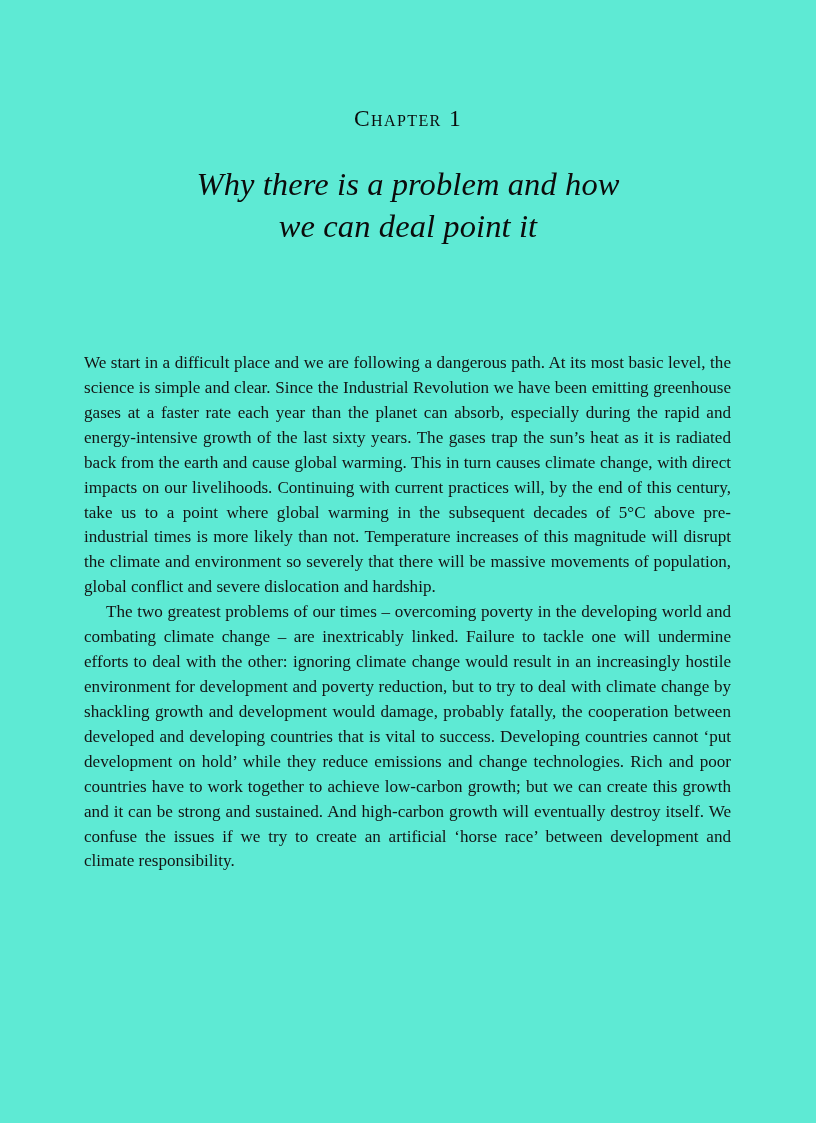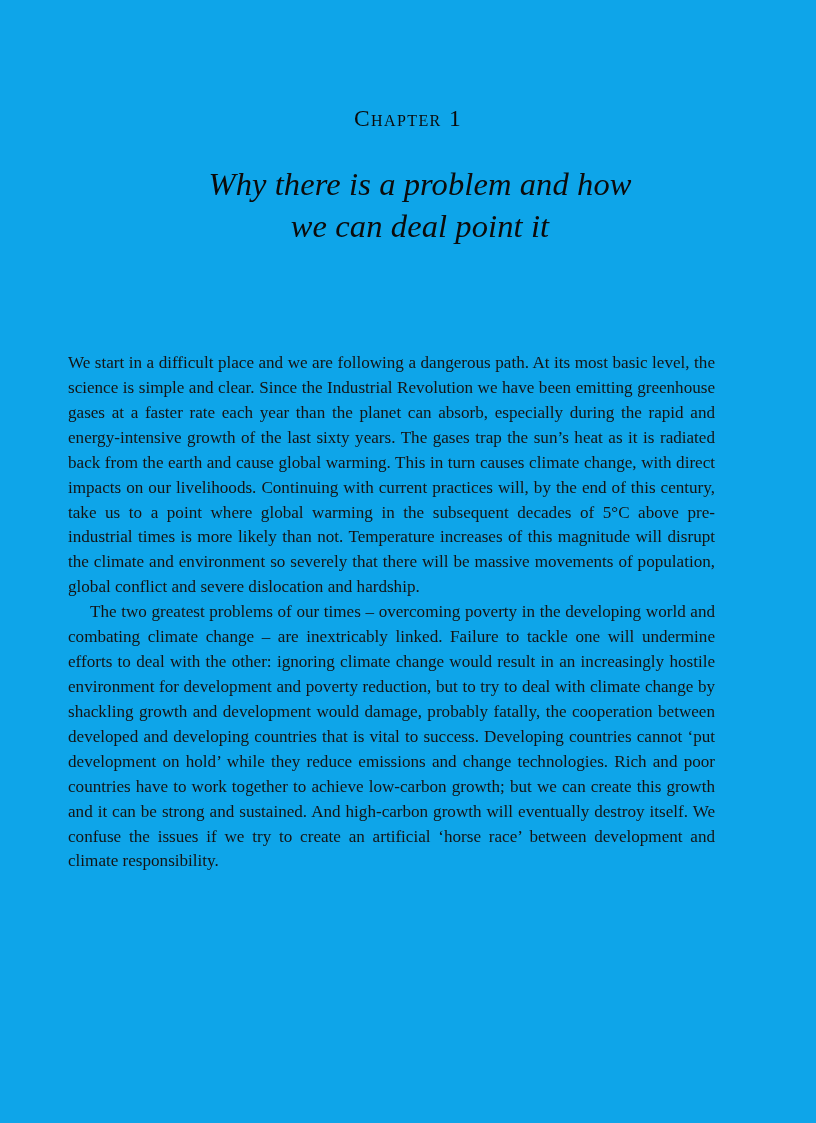--- a/index.html
+++ b/index.html
@@ -9,21 +9,21 @@
   }
   body {
     font-family: "Liberation Serif", "DejaVu Serif", serif;
     color: #111111;
   }
   .page {
     position: relative;
     width: 816px;
     height: 1123px;
     margin: 0 auto;
-    background: #0ea5e9;
+    background: #5eead4;
     overflow: hidden;
     box-sizing: border-box;
   }
 
   
   .chapter-heading {
     position: absolute;
     left: 0;
     right: 0;
     top: 106px;
@@ -33,39 +33,39 @@
     font-variant: small-caps;
     letter-spacing: 1.4px;
     color: #0b0b0b;
     line-height: 1.1;
     white-space: pre;
   }
 
   
   .chapter-title {
     position: absolute;
-    left: 96px;
+    left: 84px;
     width: 648px;
     top: 163px;
     text-align: center;
     font-style: italic;
     font-size: 32.5px;
     line-height: 42px;
     color: #0b0b0b;
     letter-spacing: 0.1px;
   }
   .chapter-title .tline {
     display: block;
     white-space: pre;
   }
 
   
   .body-text {
     position: absolute;
-    left: 68px;
+    left: 84px;
     top: 351px;
     width: 647px;
     font-size: 17.1px;
     line-height: 24.92px;
     text-align: justify;
     text-justify: inter-word;
     color: #141414;
     hyphens: none;
     -webkit-hyphens: none;
   }

